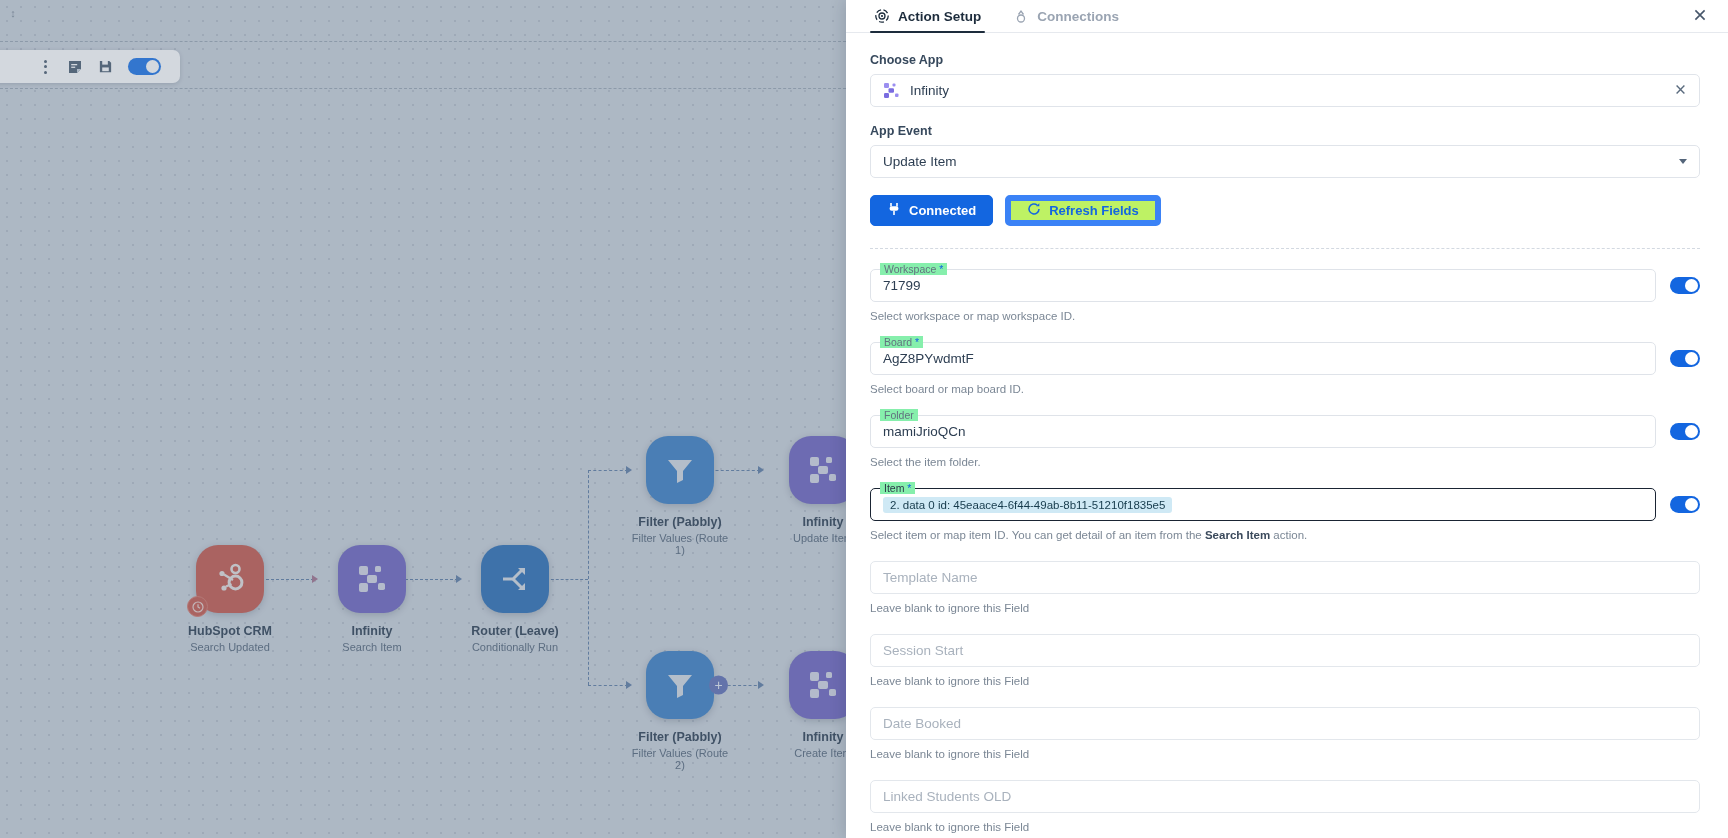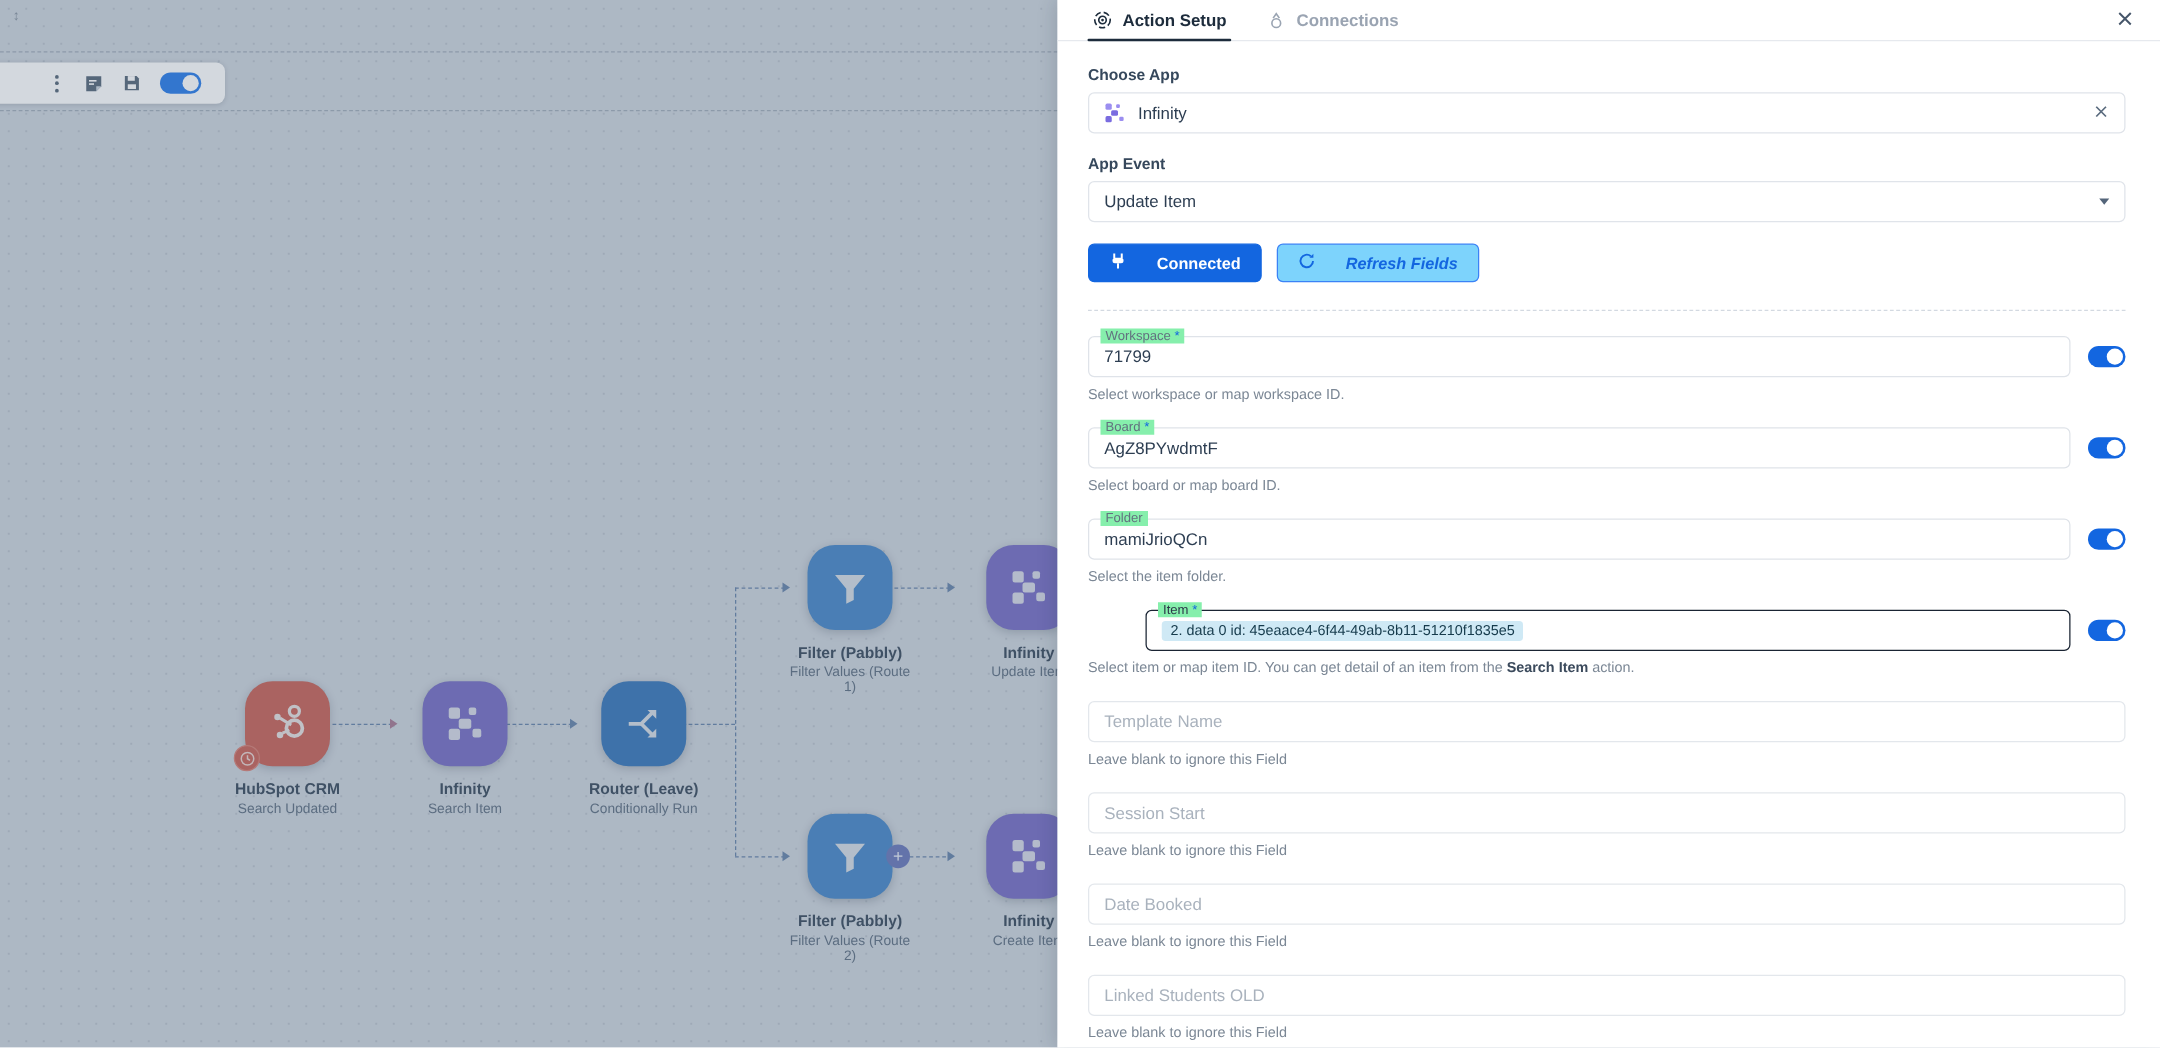--- a/index.html
+++ b/index.html
@@ -136,35 +136,35 @@
     font-size: 13.5px; color: #2d3e52; background: #fff;
     position: relative; margin-bottom: 17px;
   }
   .sel .appicon { width: 17px; height: 17px; margin-right: 10px; flex:0 0 17px; }
   .sel .x, .sel .chev { margin-left: auto; color: #5a6b7e; font-size: 13px; }
   .chev { width:0;height:0;border-left:4.5px solid transparent;border-right:4.5px solid transparent;border-top:5px solid #54657a; }
 
   .btn-row { display: flex; gap: 12px; margin: 6px 0 22px 0; }
   .btn {
     height: 31px; border-radius: 5px; display: inline-flex; align-items: center;
-    gap: 24px; padding: 0 16px; font-size: 13px; font-weight: bold; cursor: pointer;
+    gap: 8px; padding: 0 16px; font-size: 13px; font-weight: bold; cursor: pointer;
   }
   .btn.primary { background: #1366e0; color: #fff; border: 1px solid #1366e0; }
-  .btn.outline { background: #7dd3fc; color: #1366e0; border: 1px solid #3b82f6; font-style: italic; }
+  .btn.outline { background: #bef264; color: #1366e0; border: 6px solid #3b82f6; }
 
   .divider { border-top: 1px dashed #d3d9e1; margin: 0 0 20px 0; }
 
   .field-row { display: flex; align-items: flex-start; gap: 14px; }
   .fset {
     flex: 1 1 auto; position: relative;
     border: 1px solid #dfe3e9; border-radius: 5px;
     height: 33px; padding: 0 12px; display: flex; align-items: center;
     font-size: 13.5px; color: #2d3e52; background: #fff;
   }
-  .fset.focused { border: 1.6px solid #1a2433; margin-left: 46px; }
+  .fset.focused { border: 1.6px solid #1a2433; }
   .fset > legend {
     position: absolute; top: -7px; left: 9px; padding: 0 4px; background: #86efac;
     font-size: 10.5px; color: #62717f; line-height: 12px;
   }
   .fset > legend .req { color: #1366e0; }
   .fset.focused > legend { color: #2b3748; }
   .chip {
     background: #cfe9f5; border-radius: 3px; padding: 2px 7px;
     font-size: 11.5px; color: #163b4c; white-space: nowrap;
   }

